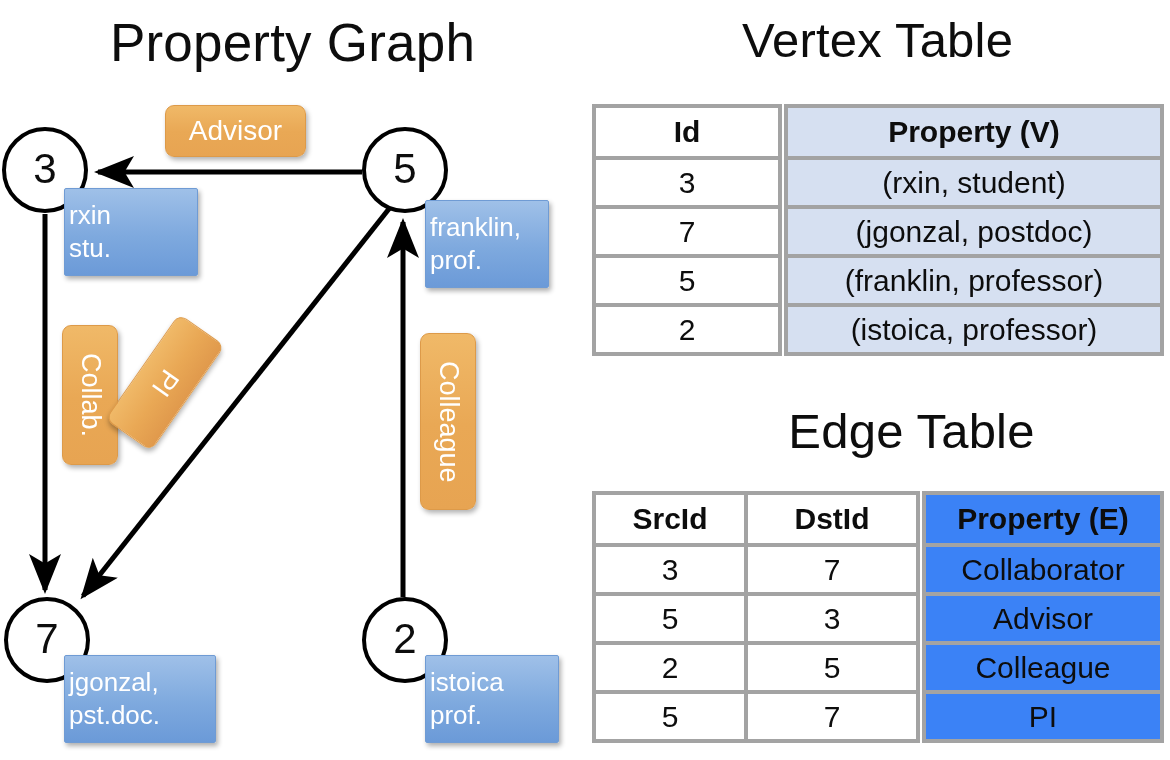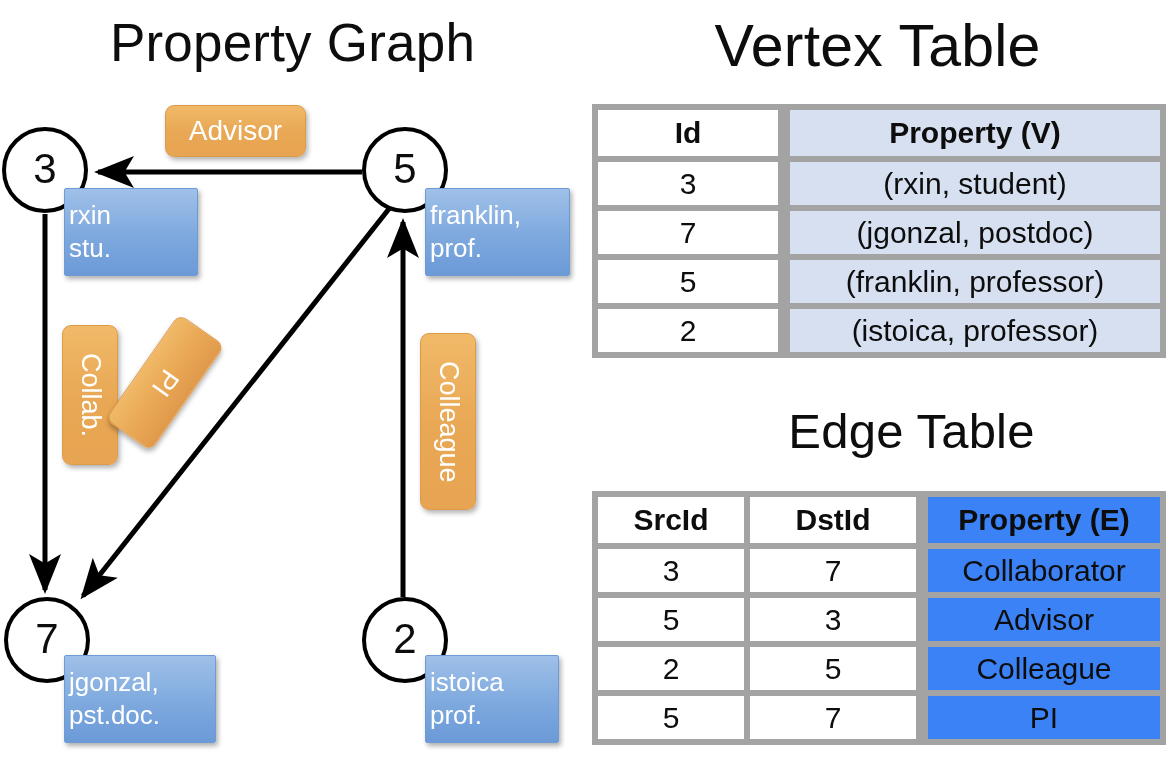--- a/index.html
+++ b/index.html
@@ -27,21 +27,21 @@
     letter-spacing: 0.2px;
   }
   #title-property-graph {
     left: 0; top: 12px; width: 585px;
     text-align: center;
     font-size: 53px;
   }
   #title-vertex-table {
     left: 585px; top: 12px; width: 585px;
     text-align: center;
-    font-size: 59px;
+    font-size: 49px;
   }
   #title-edge-table {
     left: 619px; top: 403px; width: 585px;
     text-align: center;
     font-size: 49px;
   }
 
   
   #graph-canvas {
     position: absolute;
@@ -90,21 +90,21 @@
     color: #ffffff;
     font-family: "Liberation Sans", sans-serif;
     font-weight: 300;
     font-size: 26px;
     line-height: 1.28;
     padding: 10px 0 10px 4px;
     box-sizing: border-box;
     z-index: 5;
   }
   #prop-rxin      { left: 64px;  top: 188px; width: 134px; height: 88px; }
-  #prop-franklin  { left: 425px; top: 188px; width: 145px; height: 88px; }
+  #prop-franklin  { left: 425px; top: 200px; width: 124px; height: 88px; }
   #prop-jgonzal   { left: 64px;  top: 655px; width: 152px; height: 88px; }
   #prop-istoica   { left: 425px; top: 655px; width: 134px; height: 88px; }
 
   
   .edge-label {
     position: absolute;
     border-radius: 9px;
     background: linear-gradient(to bottom, #f0b968 0%, #e9a855 52%, #e7a452 100%);
     border: 1px solid #dd9a49;
     box-shadow: 2px 3px 5px rgba(0,0,0,0.30);
@@ -143,21 +143,21 @@
   }
 
   
   .tbl {
     position: absolute;
     border-collapse: collapse;
     table-layout: fixed;
     font-family: "Liberation Sans", sans-serif;
   }
   .tbl td, .tbl th {
-    border: 6px solid #a3a3a3;
+    border: 4px solid #a3a3a3;
     font-weight: 300;
     font-size: 30px;
     color: #0d0d0d;
     text-align: center;
     padding: 0;
     height: 49px;
     box-sizing: border-box;
   }
   .tbl th {
     font-weight: 700;

